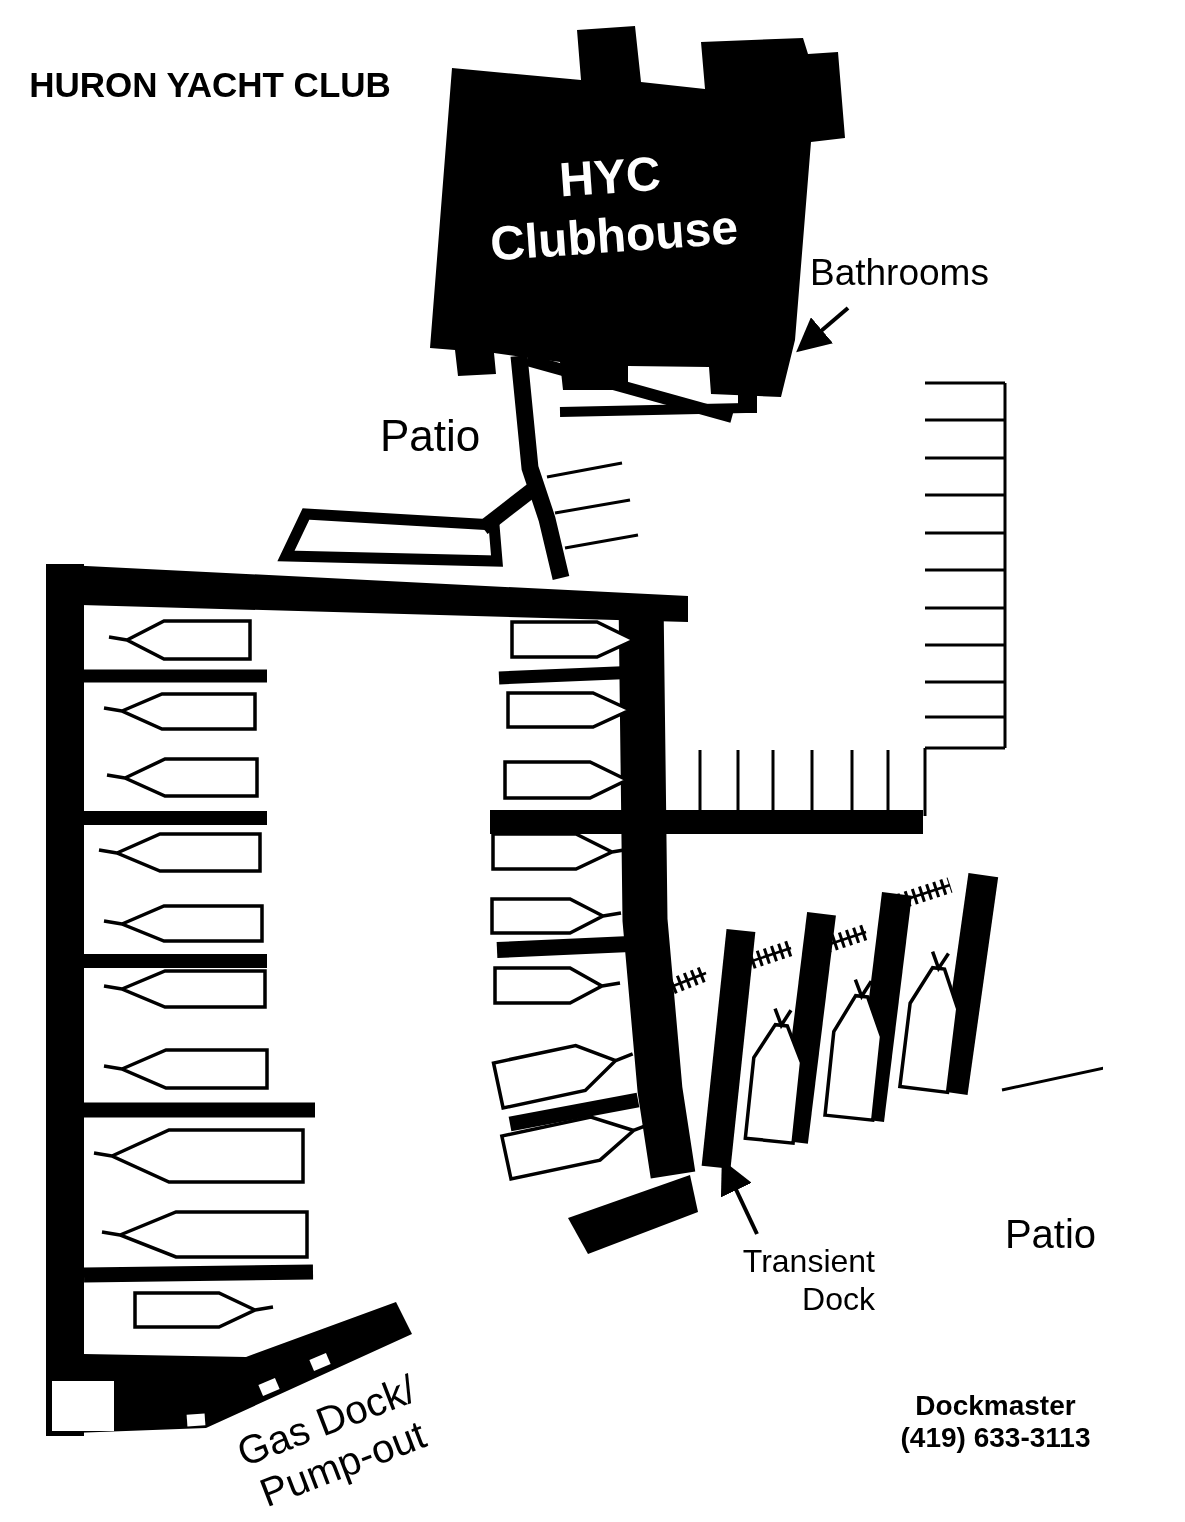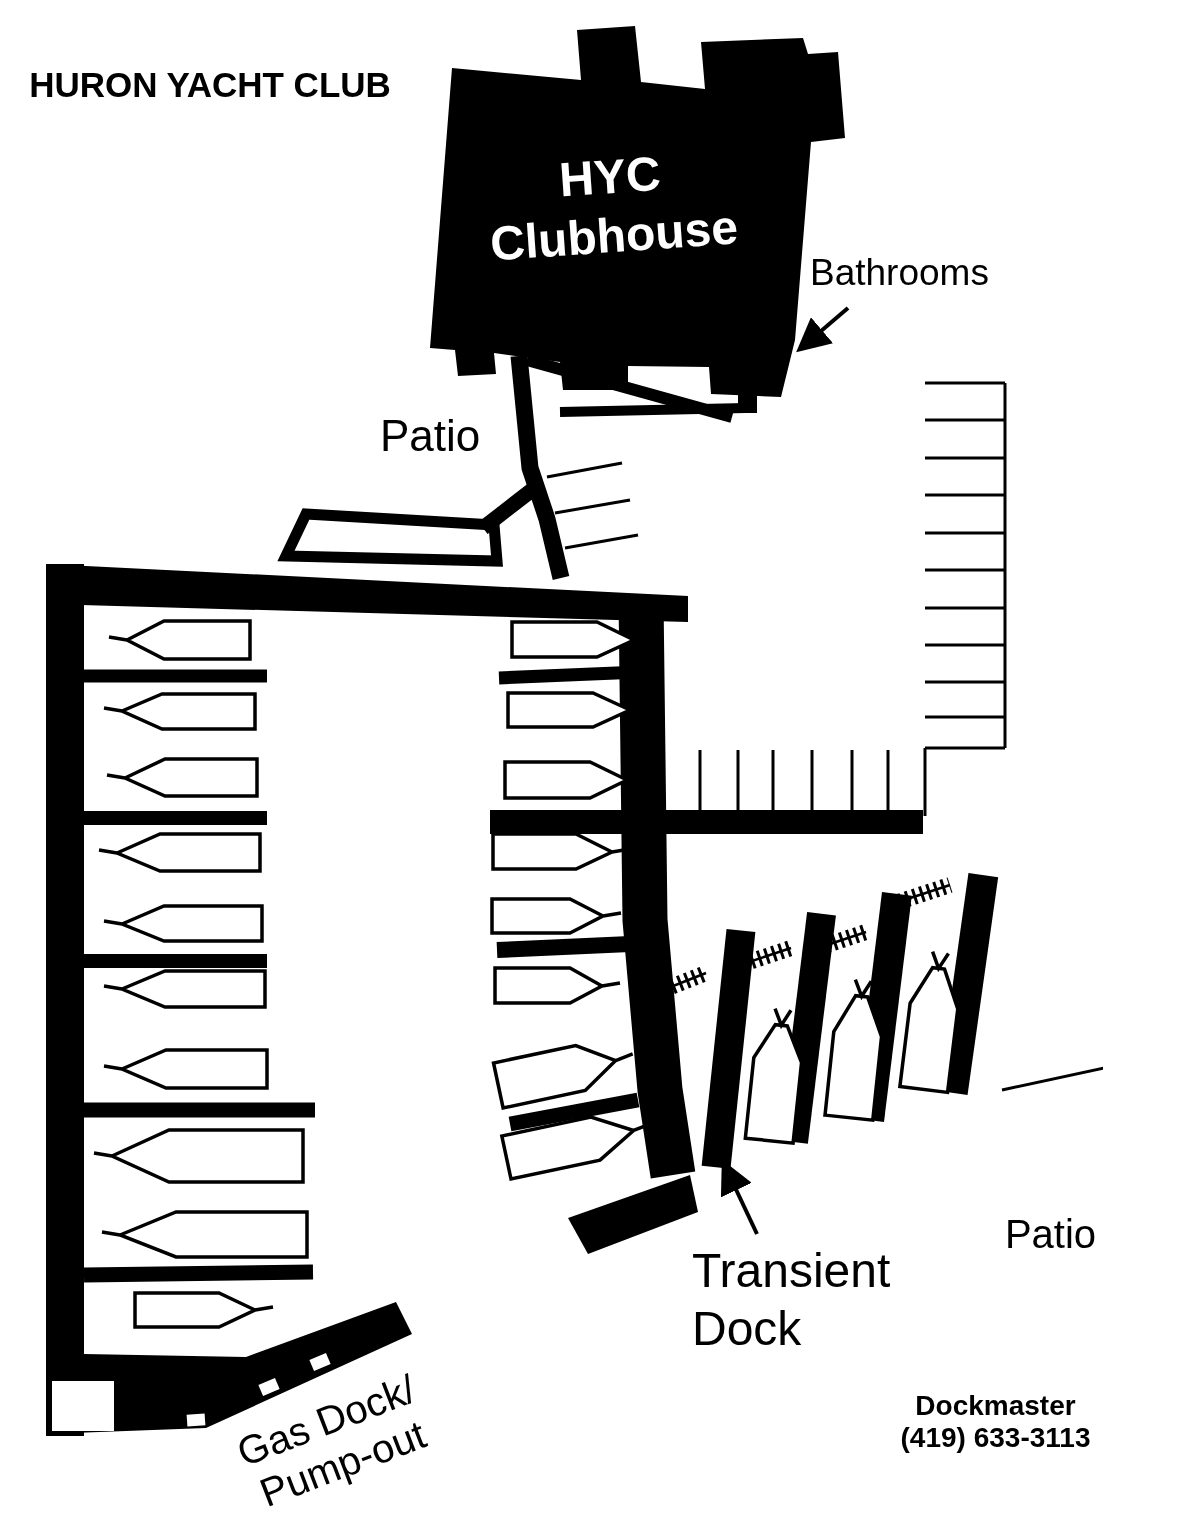--- a/index.html
+++ b/index.html
@@ -17,21 +17,21 @@
     text-align:center;font-weight:bold;font-size:35px;line-height:1.18;
   }
   .title-block div{white-space:nowrap;}
   .clubhouse-block{
     left:462px;top:148px;width:300px;
     text-align:center;color:#fff;font-weight:bold;font-size:48px;line-height:1.22;
     transform:rotate(-4deg);
   }
   .bathrooms{left:810px;top:252px;font-size:37px;}
   .patio{left:380px;top:411px;font-size:44px;}
-  .transient-block{left:692px;top:1242px;width:235px;text-align:left;font-size:48px;line-height:1.2;}
+  .transient-block{left:640px;top:1242px;width:235px;text-align:right;font-size:32px;line-height:1.2;}
   .river-block{left:948px;top:1210px;width:205px;text-align:center;font-size:40px;line-height:1.2;}
   .dockmaster-block{left:828px;top:1390px;width:335px;text-align:center;font-weight:bold;font-size:28px;line-height:1.15;}
   .gasdock-block{
     left:212px;top:1396px;width:245px;text-align:center;font-size:40px;line-height:1.15;
     transform:rotate(-21deg);
   }
 </style>
 </head>
 <body>
 

